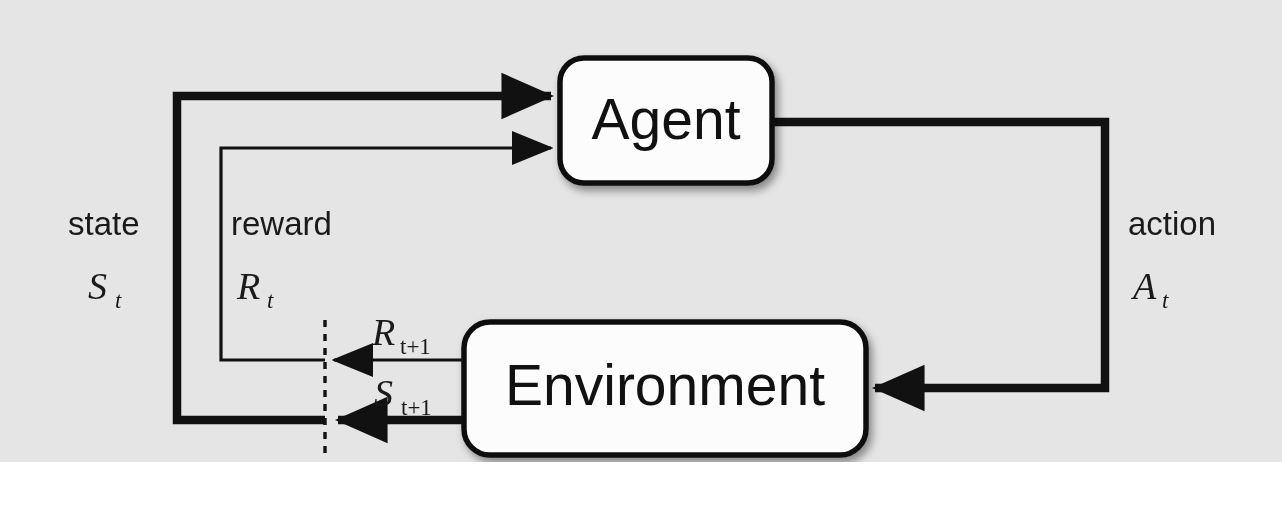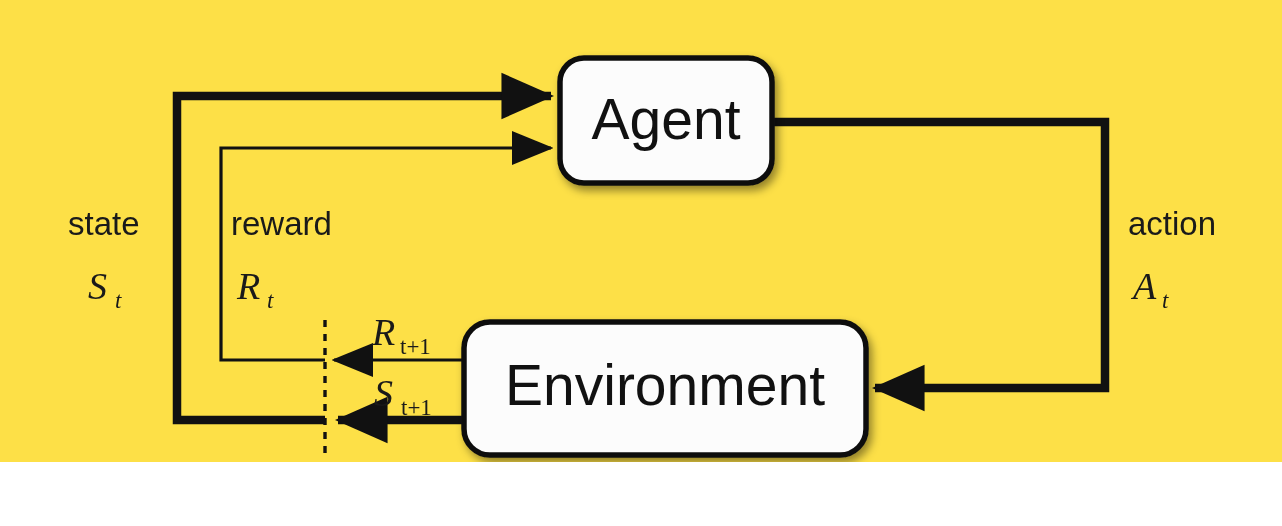--- a/index.html
+++ b/index.html
@@ -8,21 +8,21 @@
     padding: 0;
     background: #ffffff;
   }
   body {
     font-family: "Liberation Sans", sans-serif;
   }
   #canvas {
     position: relative;
     width: 1282px;
     height: 462px;
-    background: #fde047;
+    background: #e5e5e5;
     overflow: hidden;
   }
   #diagram-svg {
     position: absolute;
     left: 0;
     top: 0;
     width: 1282px;
     height: 526px;
     display: block;
   }

